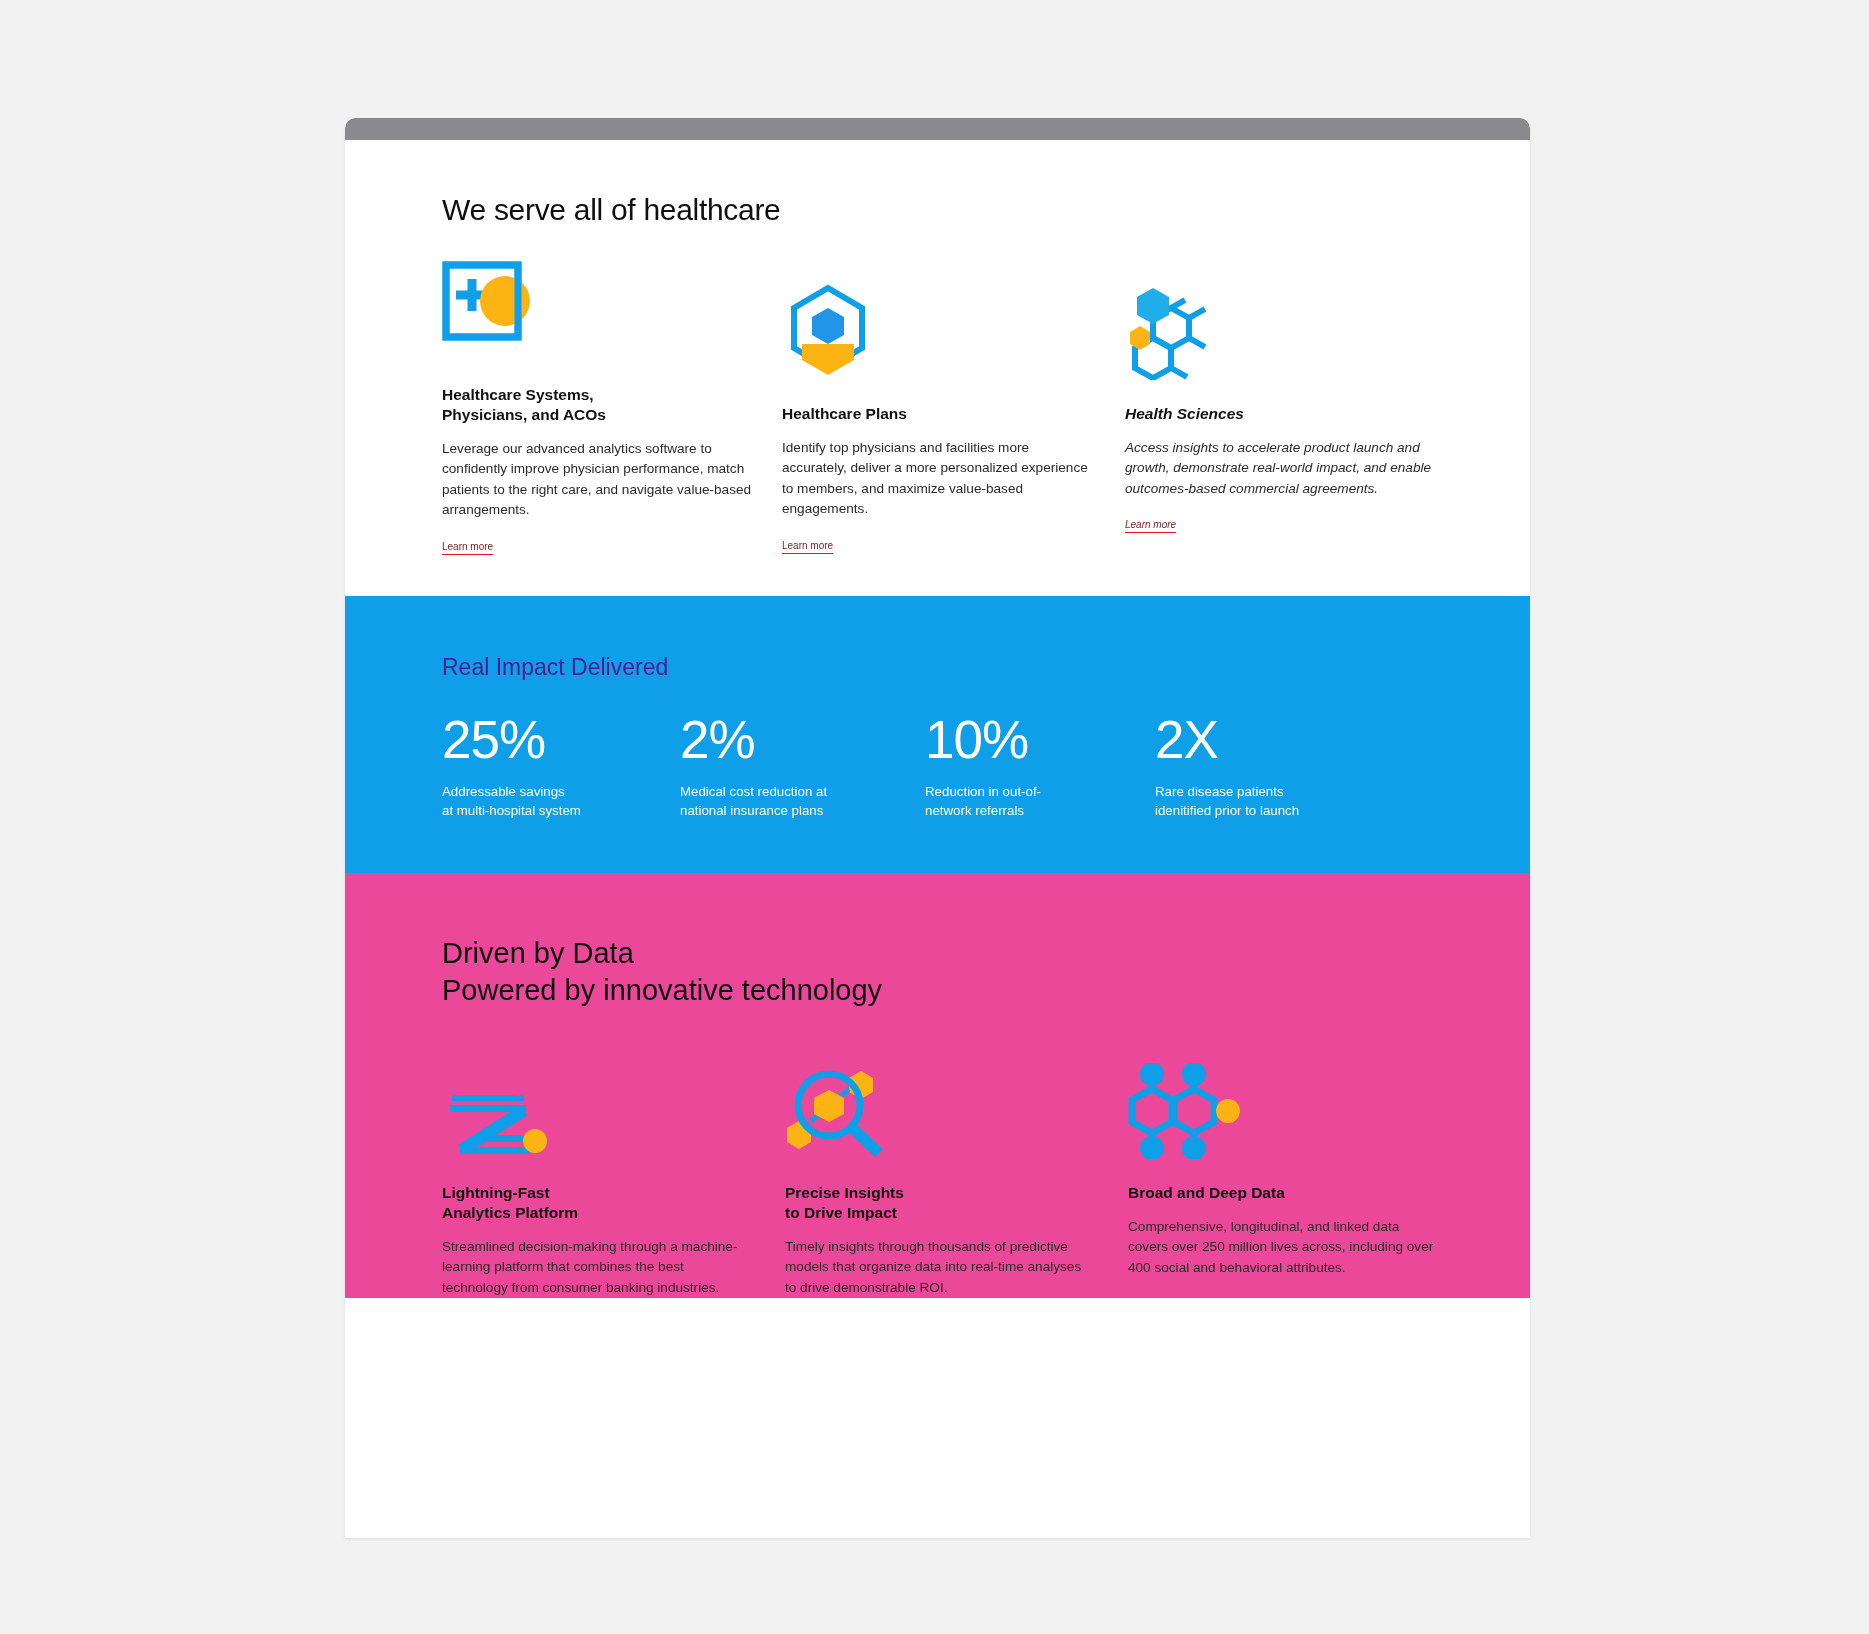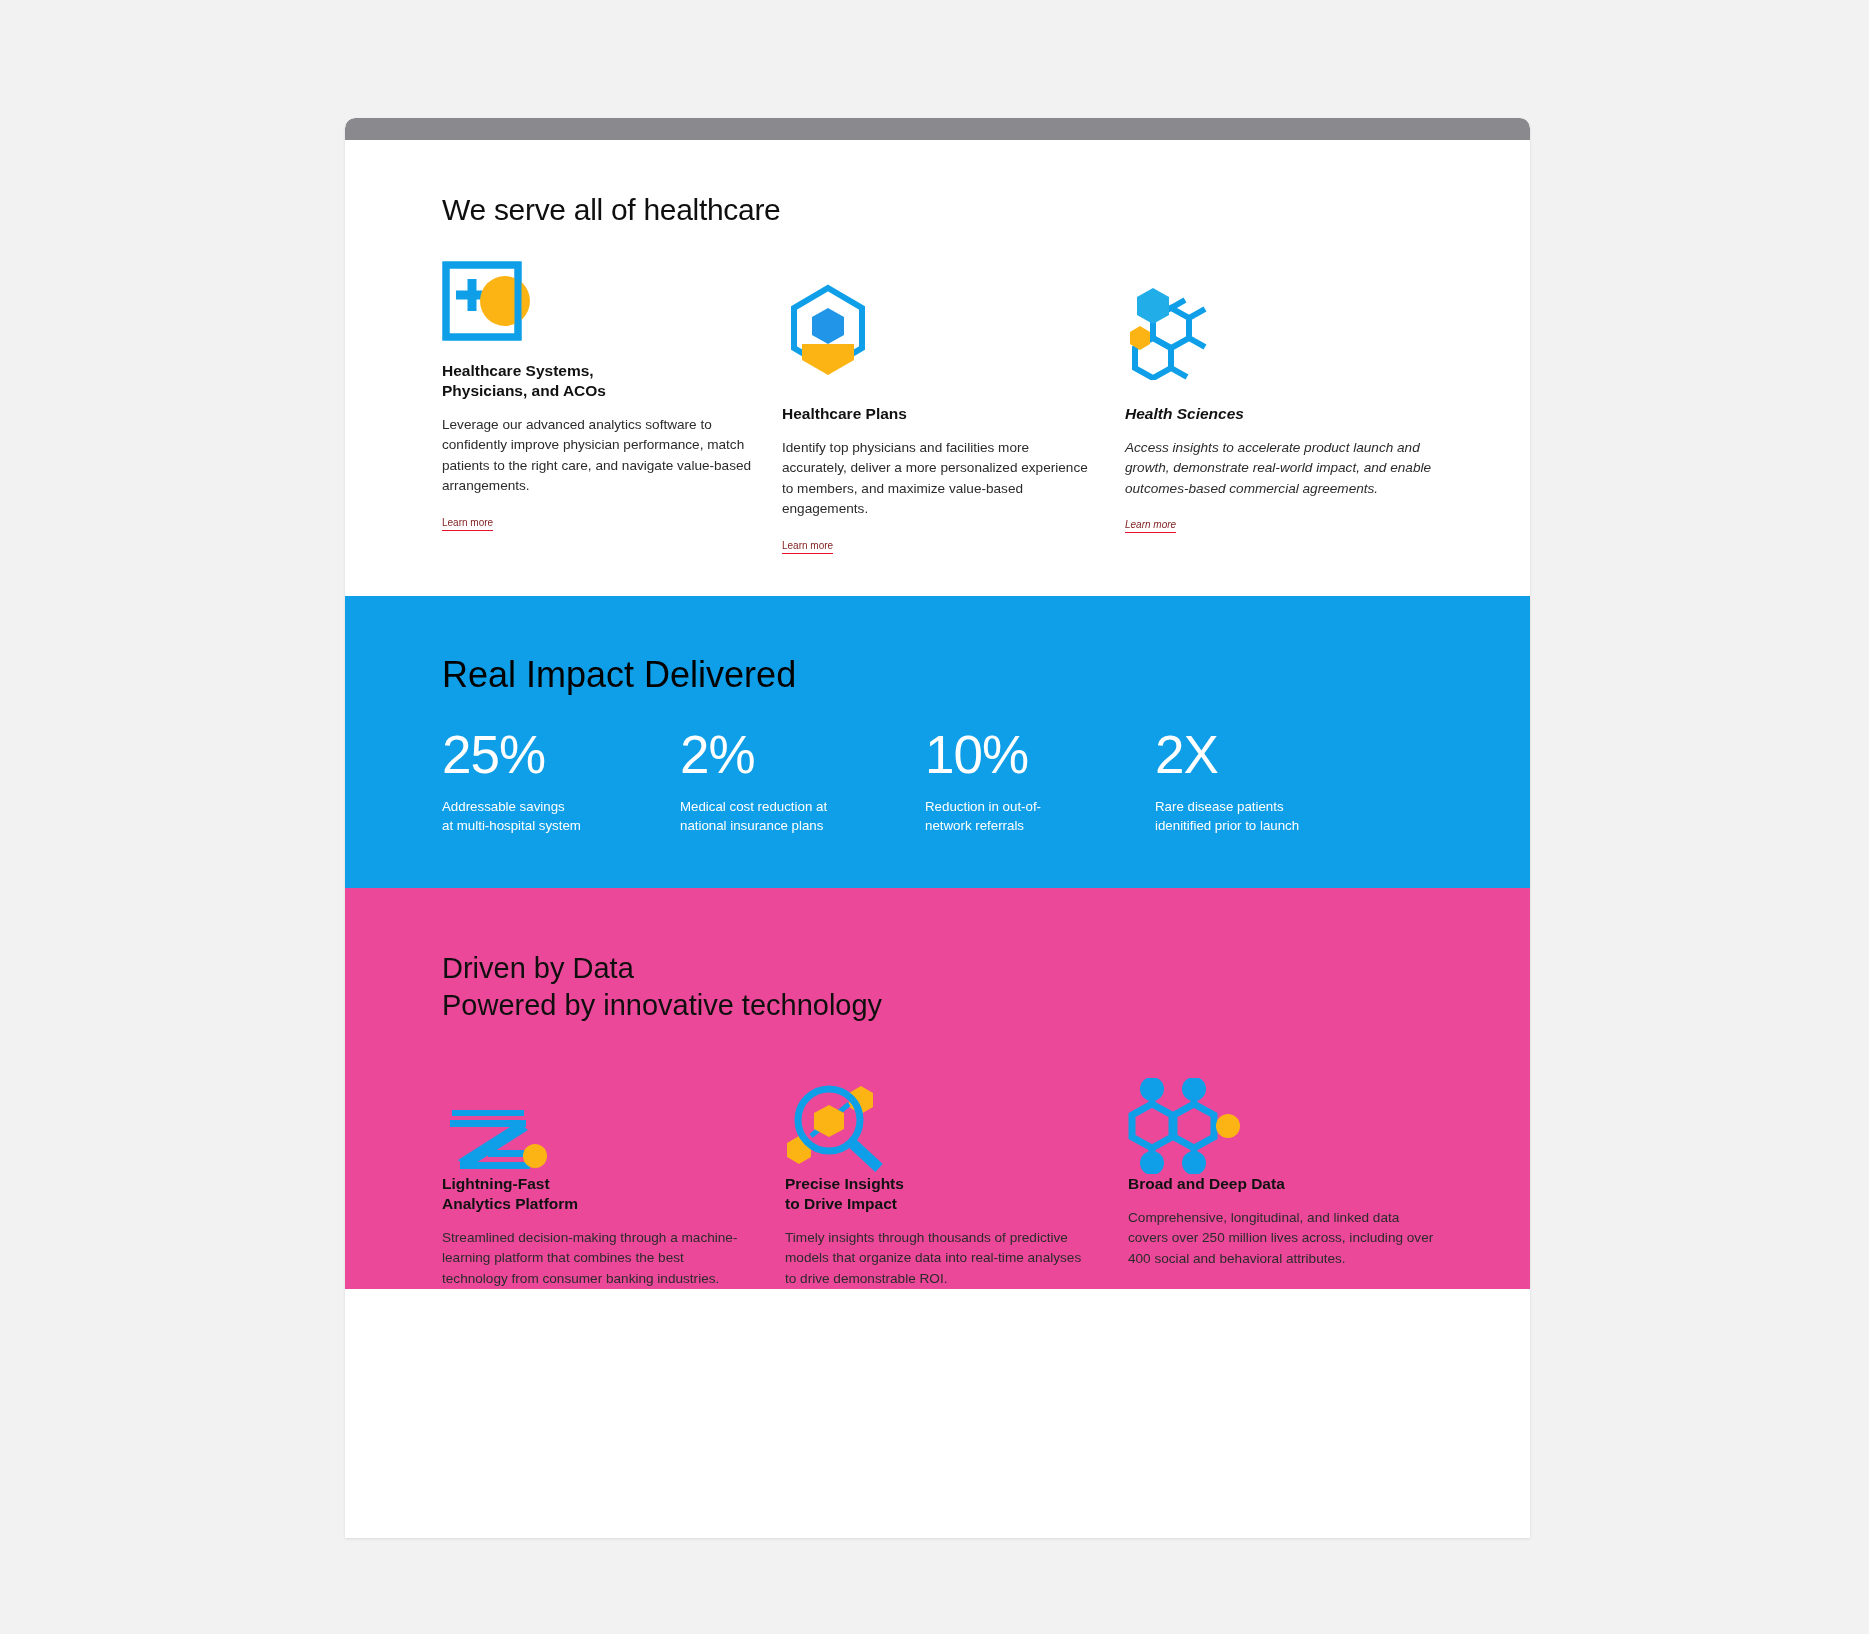--- a/index.html
+++ b/index.html
@@ -30,21 +30,21 @@
     letter-spacing: -0.3px; padding: 53px 10px 0 97px;
   }
   .cards {
     display: flex; padding: 0 0 0 97px; margin-top: 34px;
   }
   .card { width: 343px; padding-right: 33px; }
   .card.c2 { margin-left: -3px; }
   .icon-box { height: 100px; display: flex; align-items: flex-end; }
   .card-title {
     font-size: 15.5px; font-weight: 700; color: #111;
-    line-height: 1.28; white-space: pre-line;
+    line-height: 1.28; margin-top: 24px; white-space: pre-line;
   }
   .card-body {
     font-size: 13.6px; color: #2b2b2b; line-height: 1.51;
     margin-top: 14px;
   }
   .learn {
     display: inline-block; margin-top: 20px;
     font-size: 10px; color: #7f1d1d;
     border-bottom: 1.6px solid #e8112d;
     padding-bottom: 2px; text-decoration: none; cursor: pointer;
@@ -55,21 +55,21 @@
   .row1 { position: relative; height: 335px; }
   .row1 .card.c2 .inner { margin-top: 19px; }
   .row1 .card.c3 .inner { margin-top: 19px; font-style: italic; }
 
   
   #stats {
     background: #0f9fe8;
     padding: 58px 0 52px 97px;
   }
   .stats-h {
-    color: #000000; font-size: 36px; font-weight: 400;
+    color: #4c1d95; font-size: 23px; font-weight: 400;
     letter-spacing: 0px;
   }
   .stat-row { display: flex; margin-top: 32px; }
   .stat { width: 240px; }
   .stat.s1 { width: 238px; }
   .stat.s2 { width: 245px; }
   .stat.s3 { width: 230px; }
   .stat-val {
     color: #ffffff; font-size: 53px; font-weight: 300;
     line-height: 1; letter-spacing: -1px;

